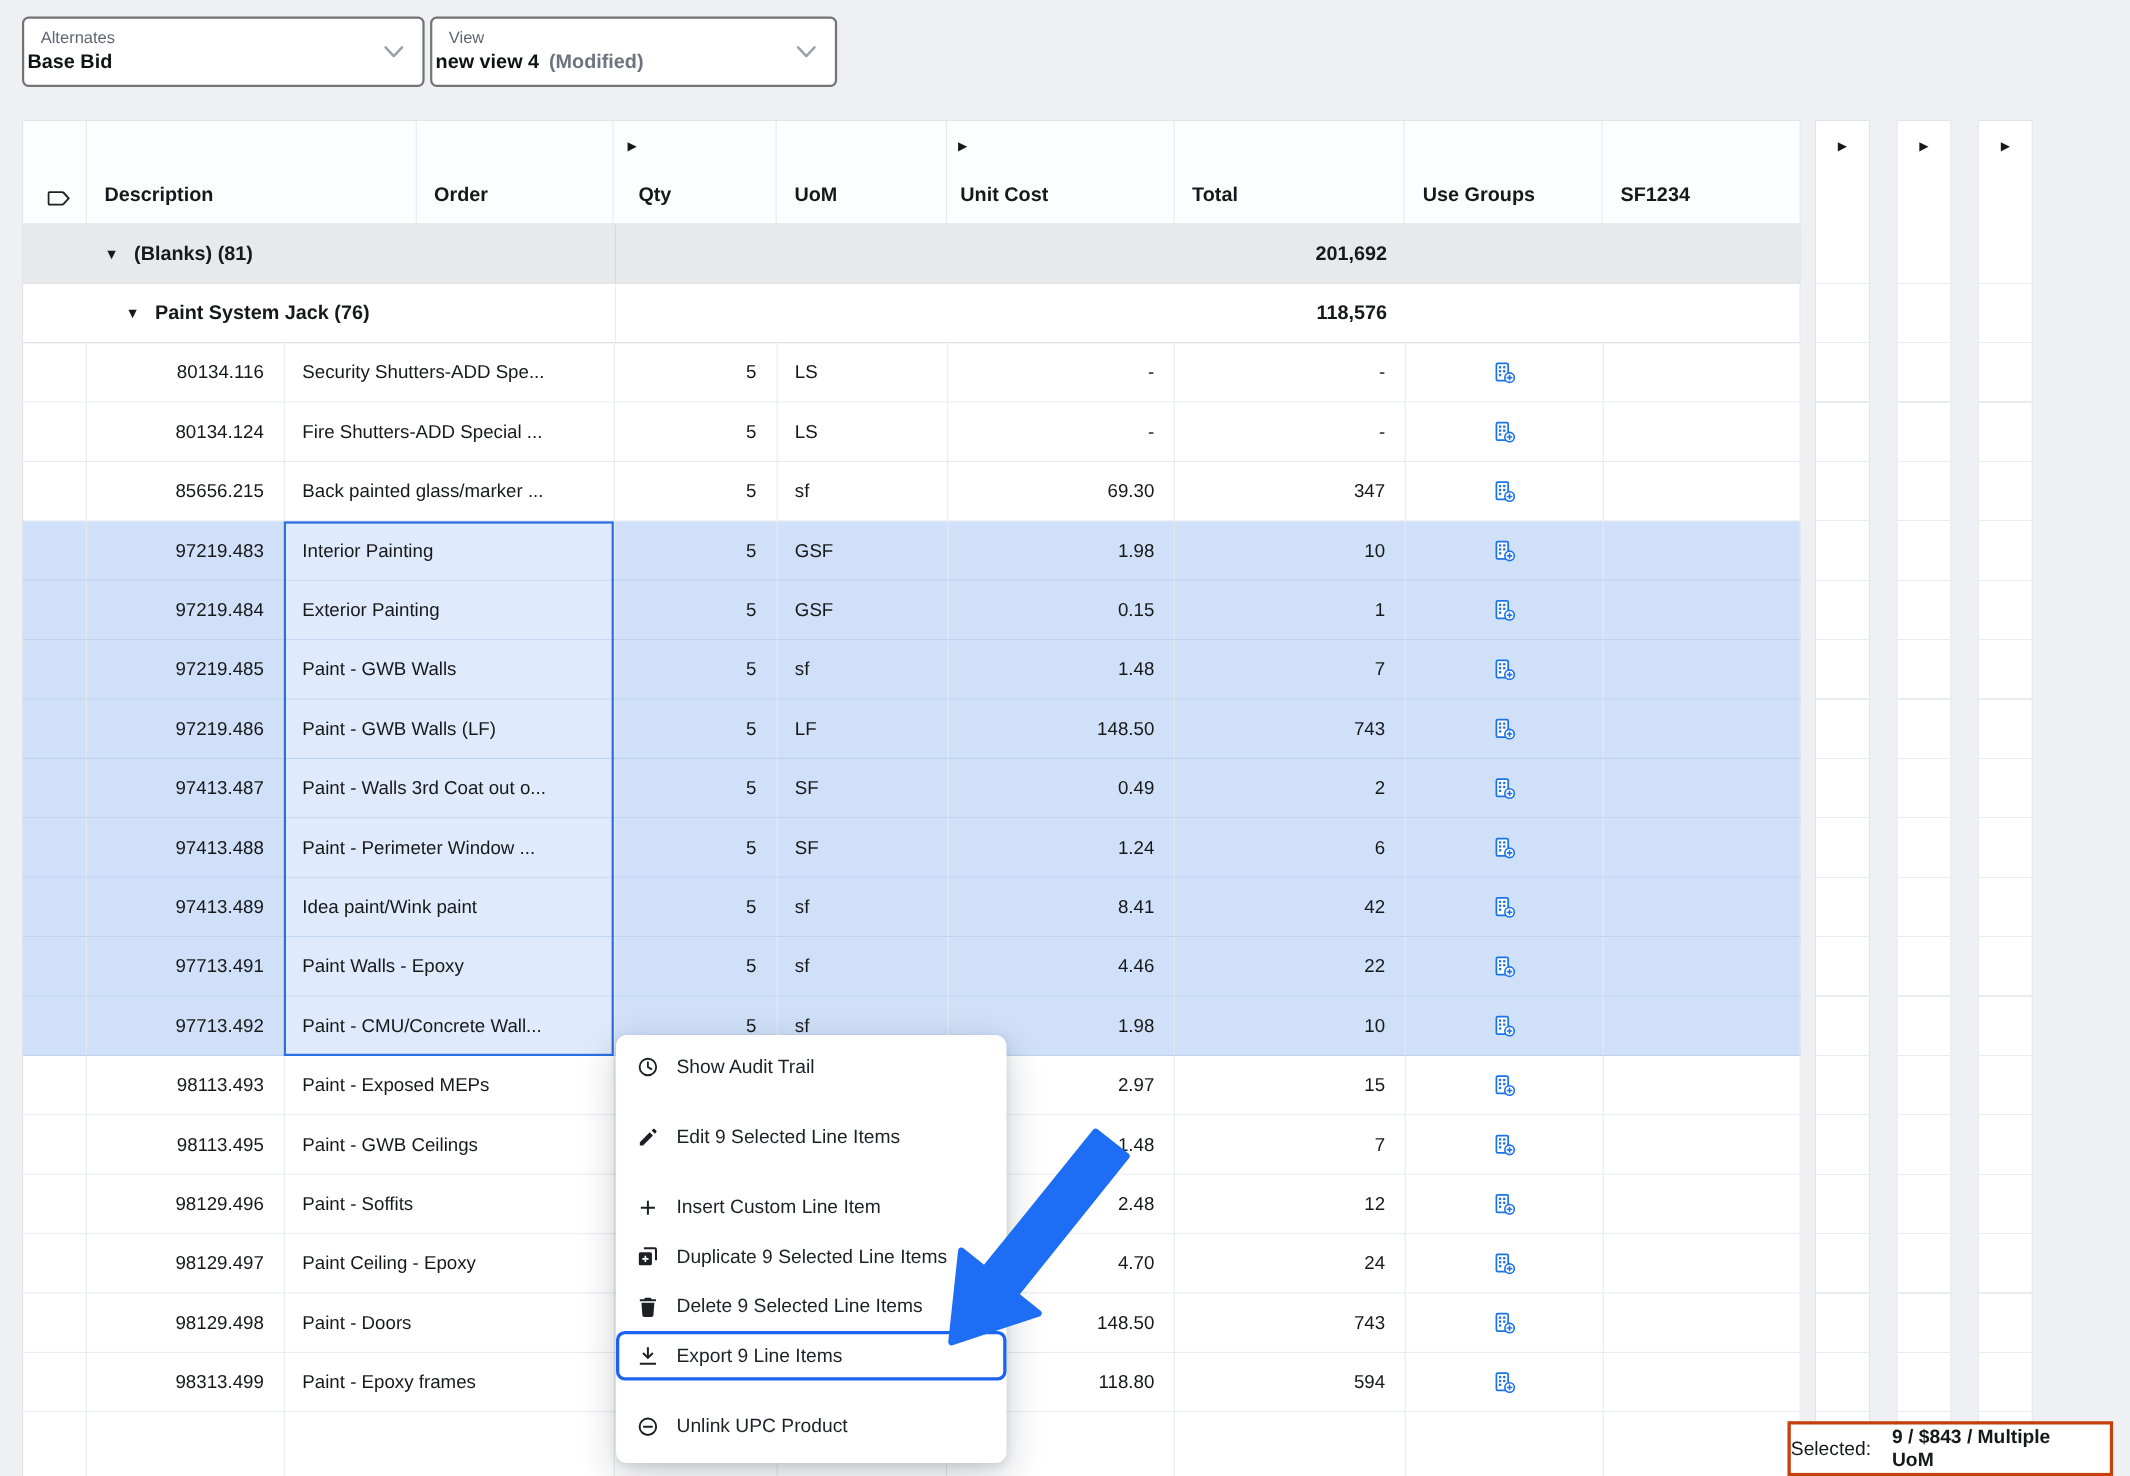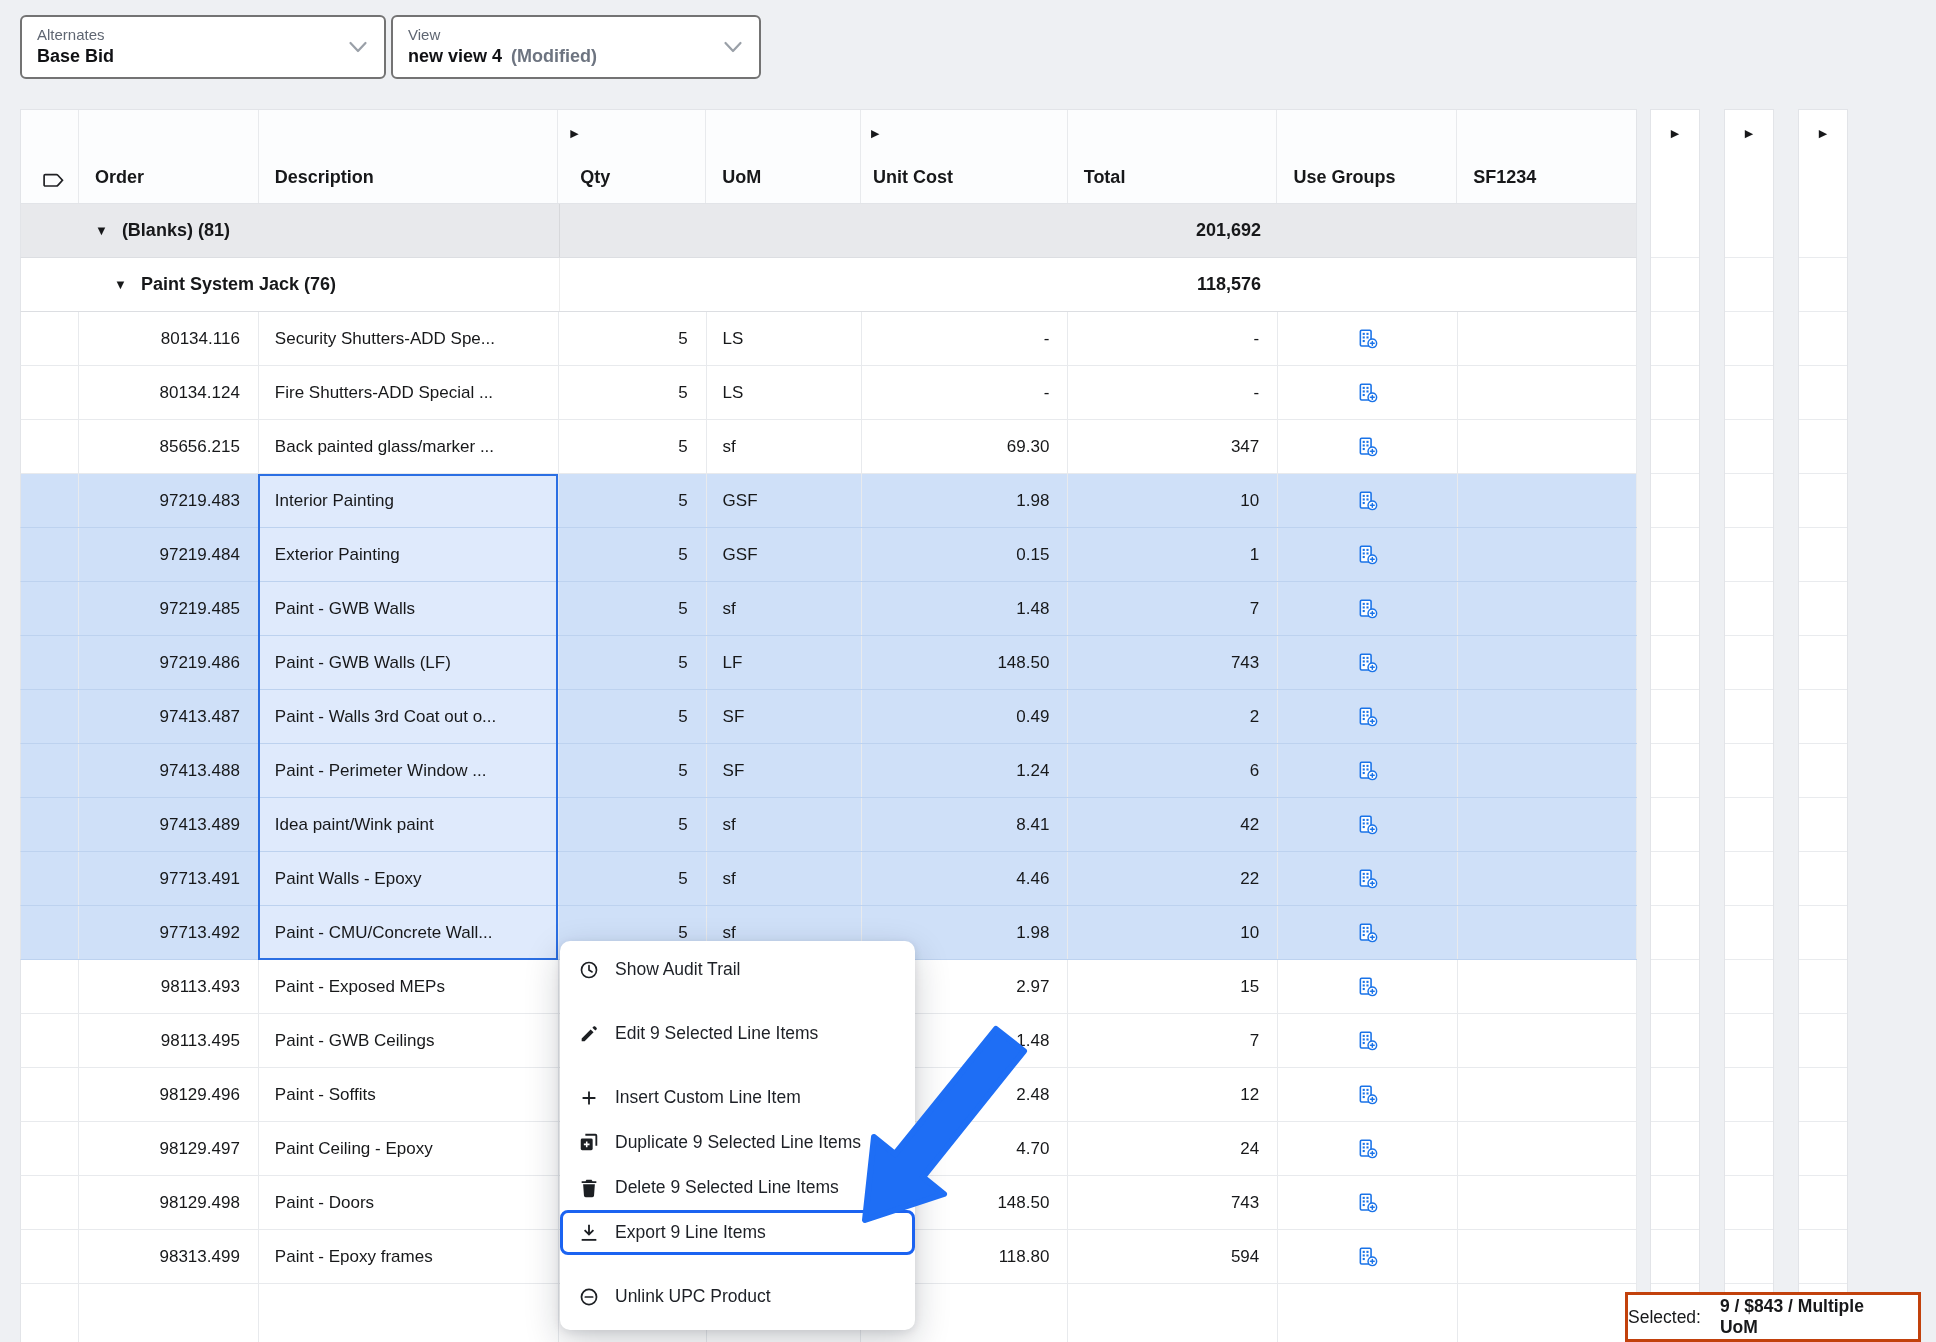--- a/index.html
+++ b/index.html
@@ -5,21 +5,21 @@
   html,body{margin:0;padding:0;background:#eef0f3;}
   .stage{position:relative;width:1936px;height:1342px;background:#eef0f3;overflow:hidden;
          font-family:"Liberation Sans","DejaVu Sans",sans-serif;color:#17181a;}
 
   
   .dropdown{position:absolute;top:15px;height:64px;background:#fff;border:2px solid #737373;
             border-radius:6px;box-sizing:border-box;cursor:pointer;}
   #dd-alt{left:20px;width:366px;}
   #dd-view{left:391px;width:370px;}
   .dd-label{position:absolute;left:15px;top:9px;font-size:15px;color:#5f6672;}
-  .dd-value{position:absolute;left:15px;bottom:10px;font-size:18px;font-weight:700;color:#101114;white-space:nowrap;}
+  .dd-value{position:absolute;left:3px;bottom:10px;font-size:18px;font-weight:700;color:#101114;white-space:nowrap;}
   .dd-mod{font-weight:700;color:#6d7480;margin-left:9px;}
   .dd-chev{position:absolute;right:16px;top:50%;transform:translateY(-50%);width:20px;height:13px;}
   .dd-chev svg{width:20px;height:13px;display:block;}
 
   
   .table{position:absolute;left:20px;top:109px;width:1617px;}
   .thead{display:flex;height:95px;background:#fcfdfe;border:1px solid #e2e4e8;box-sizing:border-box;}
   .hcell{position:relative;display:flex;align-items:flex-end;box-sizing:border-box;
          border-right:1px solid #e8eaed;padding:0 0 15px 16px;font-weight:700;font-size:18px;white-space:nowrap;}
   .hcell:last-child{border-right:none;}
@@ -118,25 +118,25 @@
 
   <div class="table">
     <div class="thead">
       <div class="hcell c-flag">
         <span class="tag-wrap">
             <svg viewBox="0 0 23 19">
               <path d="M2.2 3.6h11.2c.55 0 1.07.23 1.44.63l4.6 5.07-4.6 5.07c-.37.4-.89.63-1.44.63H2.2c-.6 0-1.1-.48-1.1-1.08V4.68c0-.6.5-1.08 1.1-1.08z" fill="none" stroke="#202124" stroke-width="1.7"></path>
             </svg>
           </span>
       </div>
+      <div class="hcell c-desc">
+          <span>Description</span>
+        </div>
       <div class="hcell c-order">
           <span>Order</span>
-        </div>
-      <div class="hcell c-desc">
-          <span>Description</span>
         </div>
       <div class="hcell c-qty">
         <span class="col-arrow">▶</span>
         <span>Qty</span>
       </div>
       <div class="hcell c-uom">
           <span>UoM</span>
         </div>
       <div class="hcell c-ucost">
         <span class="col-arrow">▶</span>

